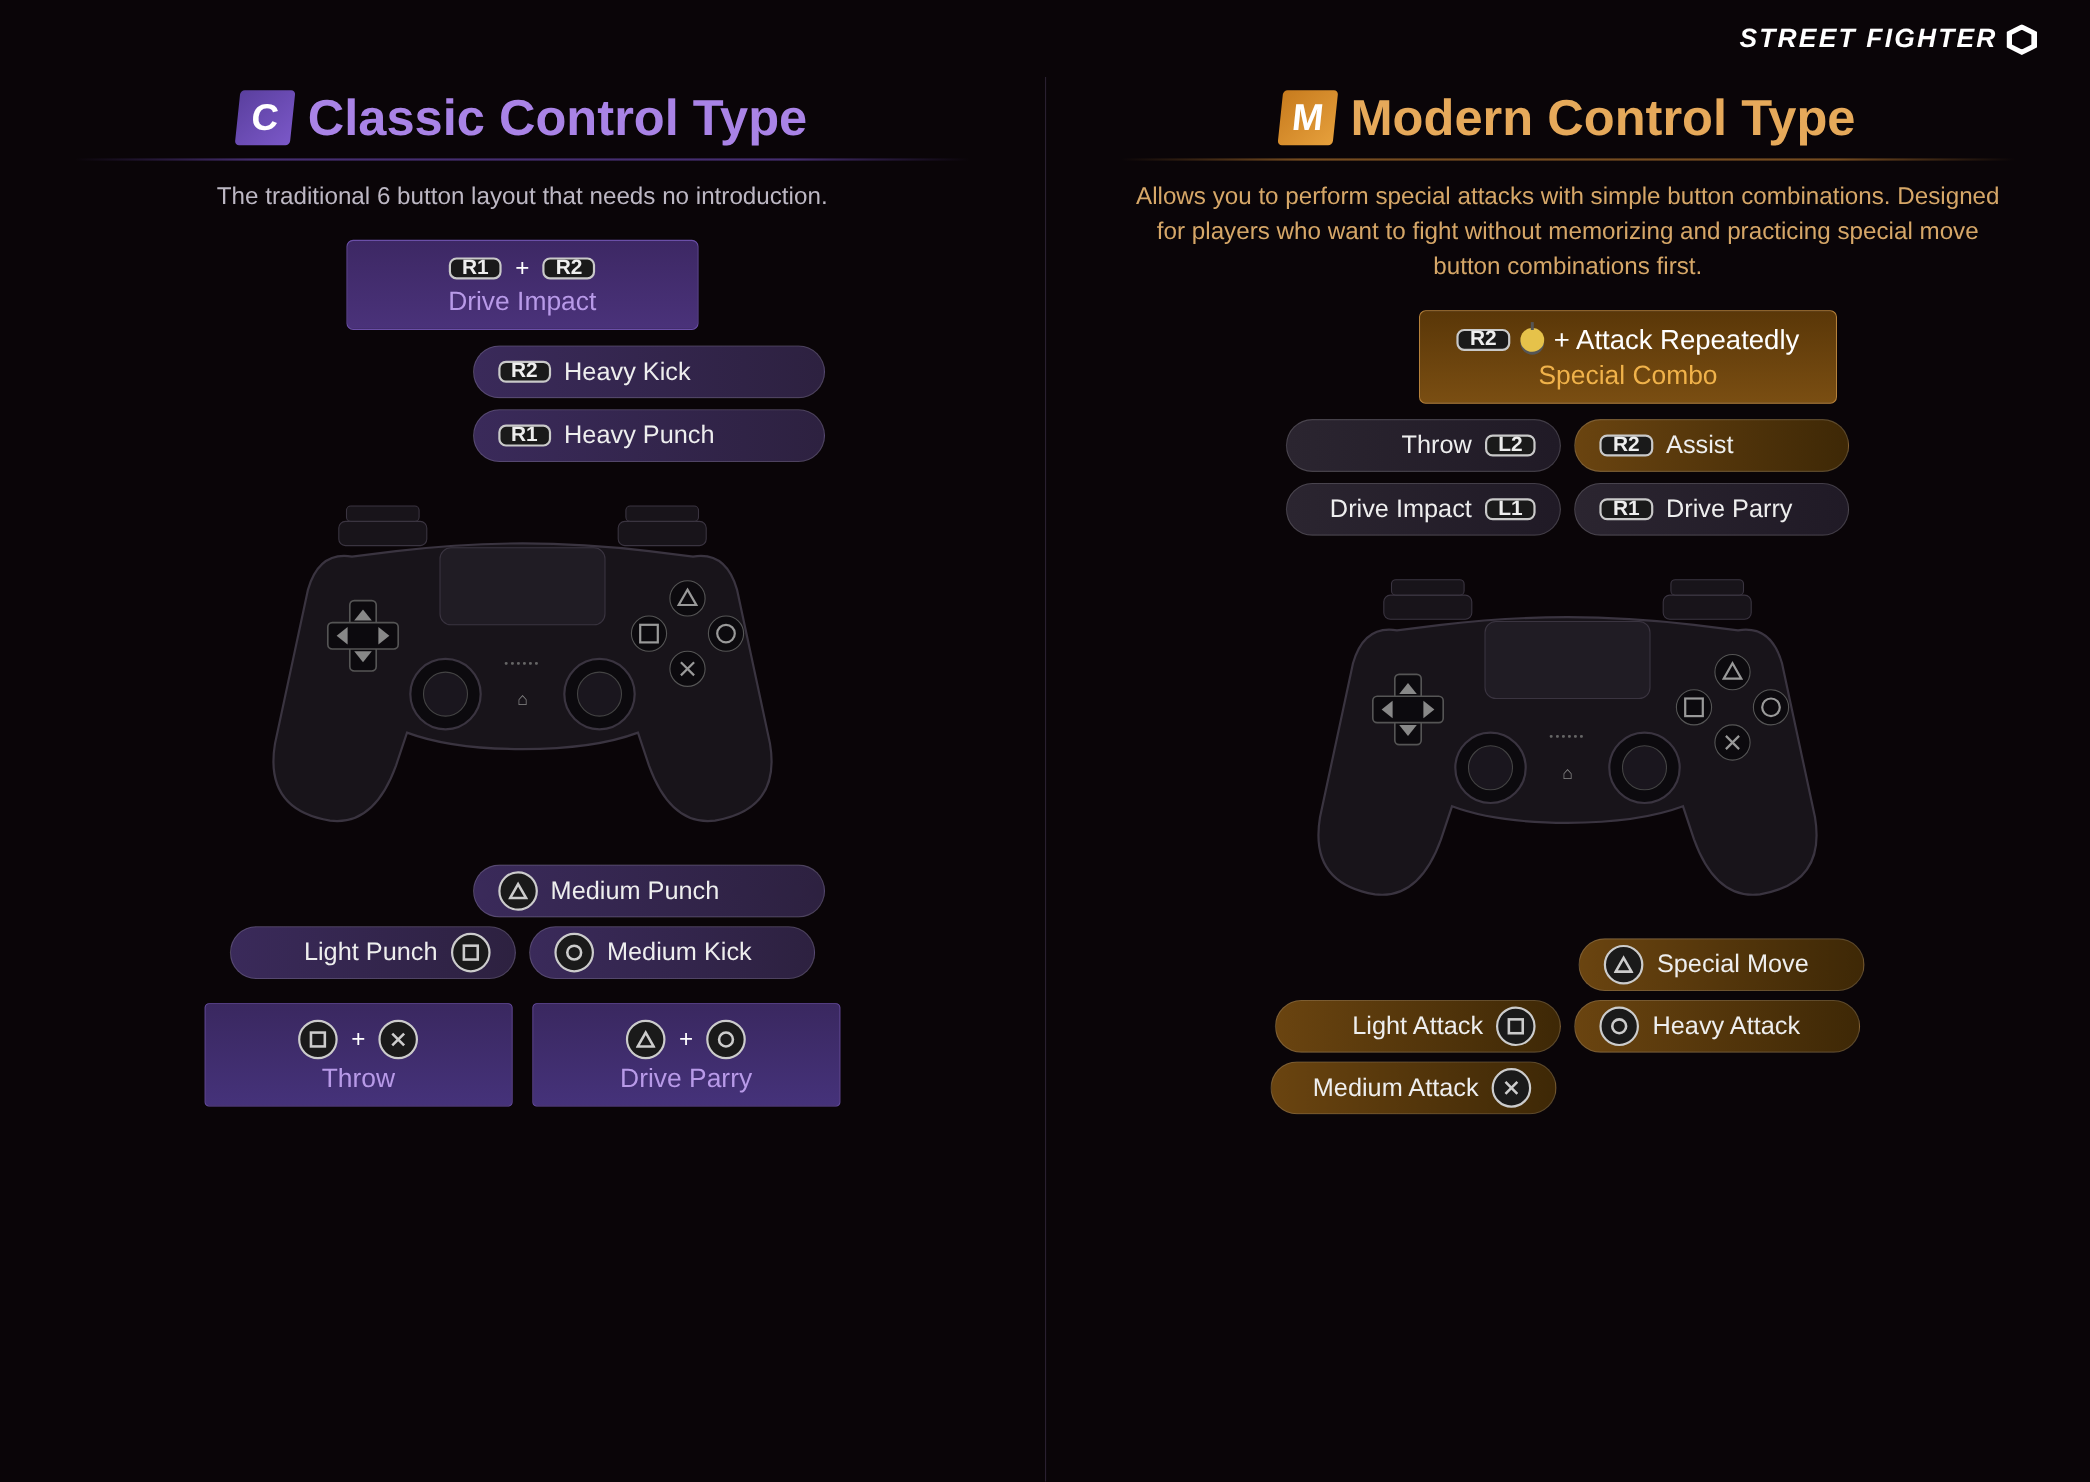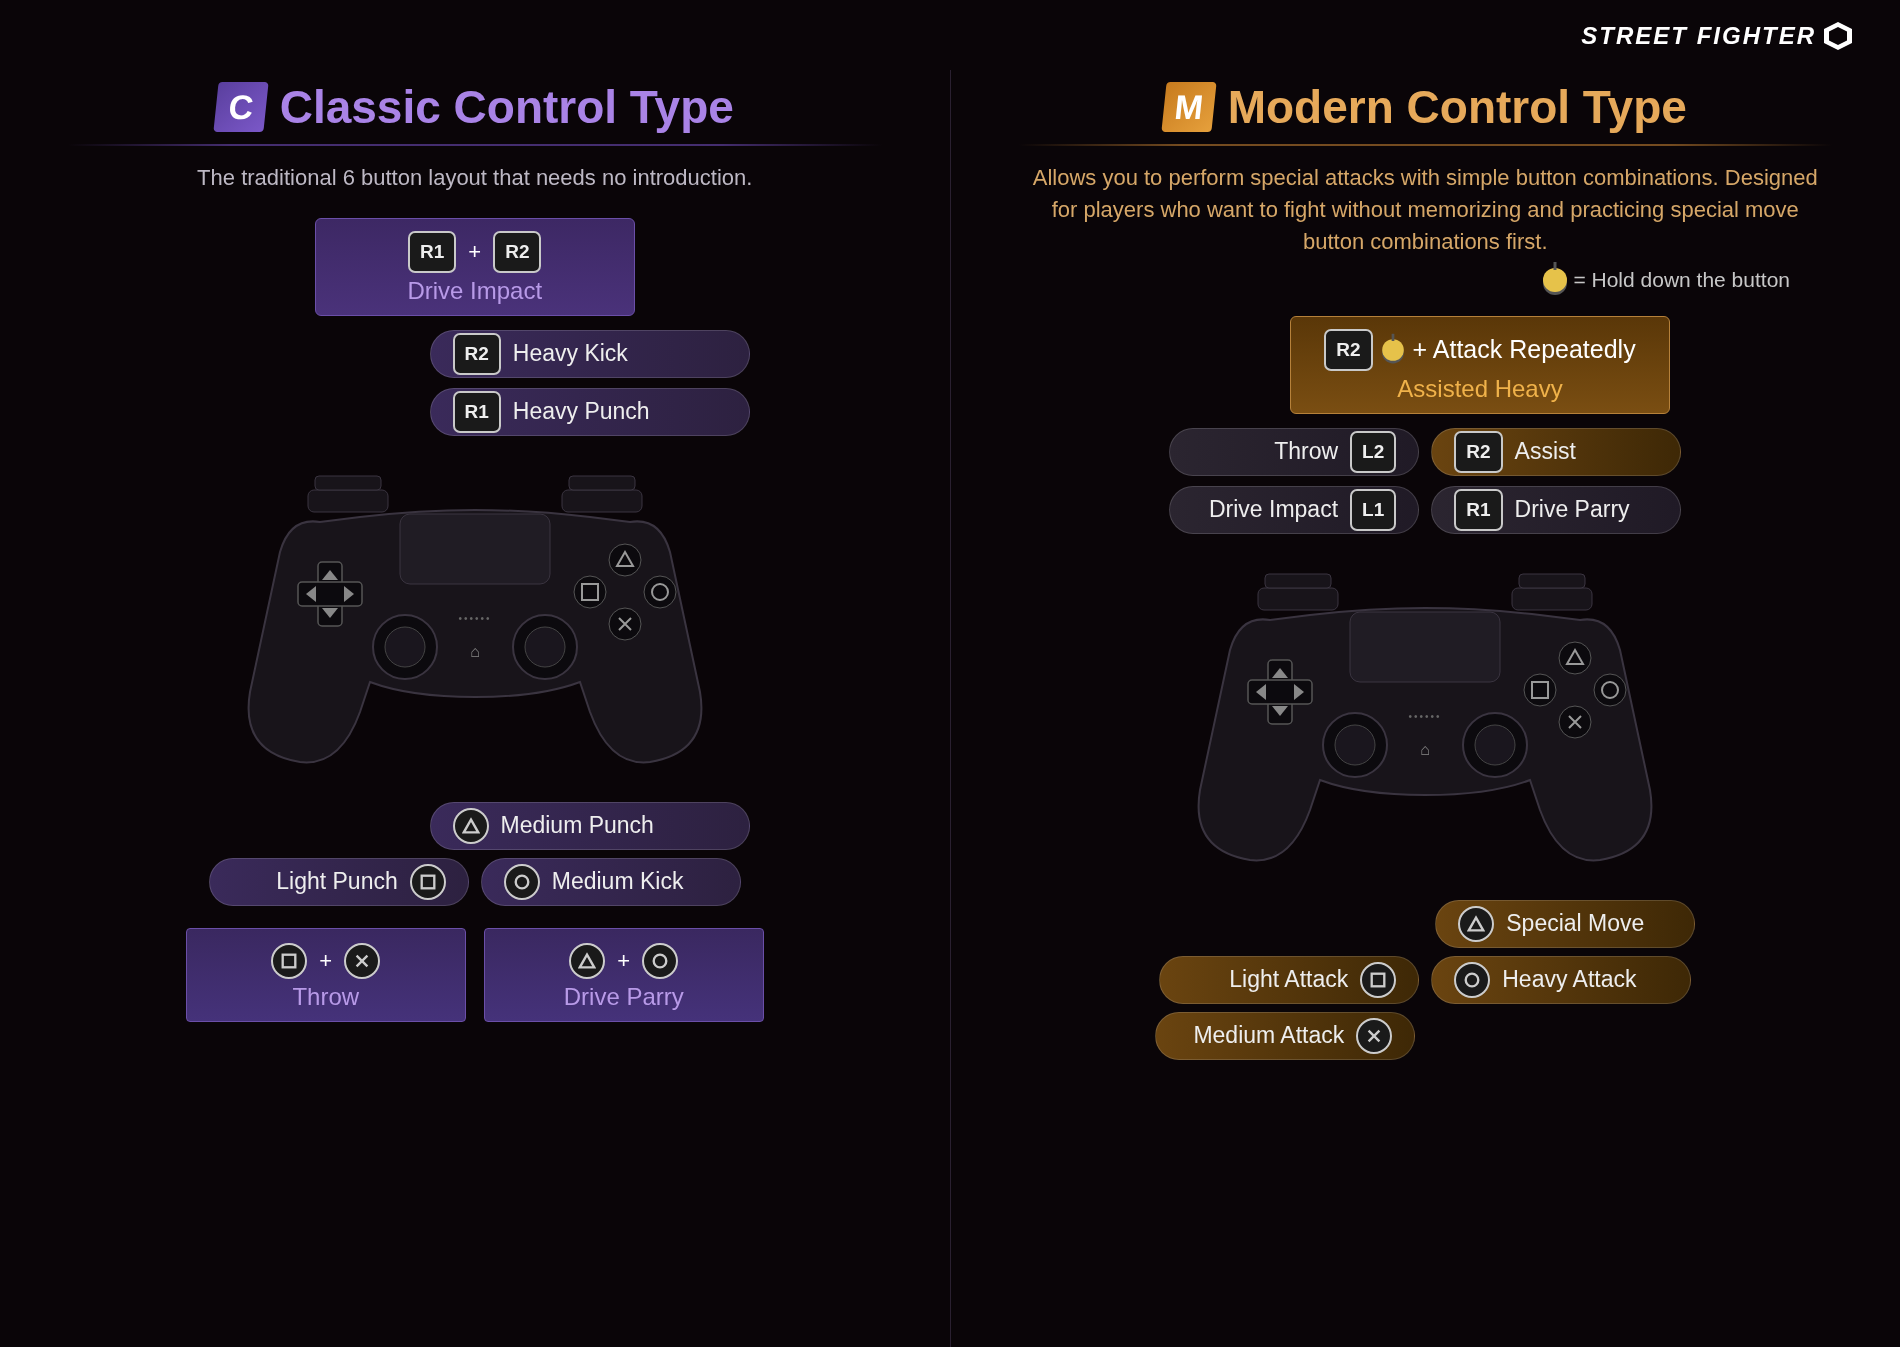--- a/index.html
+++ b/index.html
@@ -66,21 +66,21 @@
     border-radius:6px; text-align:center; font-size:24px;
   }
   .big-box .combo{display:flex;justify-content:center;align-items:center;gap:8px;margin-bottom:4px;}
   .big-c{background:linear-gradient(180deg,#3d2864,#4a327a);border:1px solid #6b4fa8;color:#fff;}
   .big-c .lbl{color:#b89ae8;}
   .big-m{background:linear-gradient(180deg,#5a3708,#7a4e12);border:1px solid #b6813a;color:#fff; width:380px; margin-right:190px; margin-left:auto;}
   .big-m .lbl{color:#f0b24a;}
   
   .btn-key{
     display:inline-flex;align-items:center;justify-content:center;
-    min-width:46px;height:42px;padding:0 10px;border:2px solid #c9c9c9;border-radius:7px;
+    min-width:46px;height:20px;padding:0 10px;border:2px solid #c9c9c9;border-radius:7px;
     background:#1a1a1a;color:#eee;font-size:19px;font-weight:600;
   }
   .plus{color:#fff;font-size:22px;padding:0 4px;}
   .pill {
     display:flex;align-items:center;gap:12px;height:48px;padding:0 22px;
     border-radius:24px;font-size:23px;font-weight:500;min-width:250px;
     border:1px solid rgba(255,255,255,.15);
   }
   .pill-dark{background:linear-gradient(90deg,#2b2530,#201a26);}
   .pill-purple{background:linear-gradient(90deg,#3a2a5a,#2d2140);}
@@ -264,32 +264,28 @@
   </div>
 </div>
 
 <div class="col">
   <div class="title-row">
     <div class="badge badge-m">M</div>
     <div class="title title-m">Modern Control Type</div>
   </div>
   <div class="divider-line div-m"></div>
   <div class="subtitle sub-m">Allows you to perform special attacks with simple button combinations. Designed for players who want to fight without memorizing and practicing special move button combinations first.</div>
-  <div class="legend">
-    <span class="hold-ico"></span>
-    <span>= Hold down the button</span>
-  </div>
 
   <div class="big-box big-m">
     <div class="combo">
       <span class="btn-key">R2</span>
       <span class="hold-ico" style="transform:scale(.9)"></span>
       <span style="color:#fff;font-size:25px">+ Attack Repeatedly</span>
     </div>
-    <div class="lbl">Assisted Heavy</div>
+    <div class="lbl">Special Combo</div>
   </div>
 
   <div class="shoulder-rows-m">
     <div class="row">
       <div class="pill pill-dark pill-right">
         <span class="txt">Throw</span>
         <span class="btn-key">L2</span>
       </div>
       <div class="pill pill-orange">
         <span class="btn-key">R2</span>

